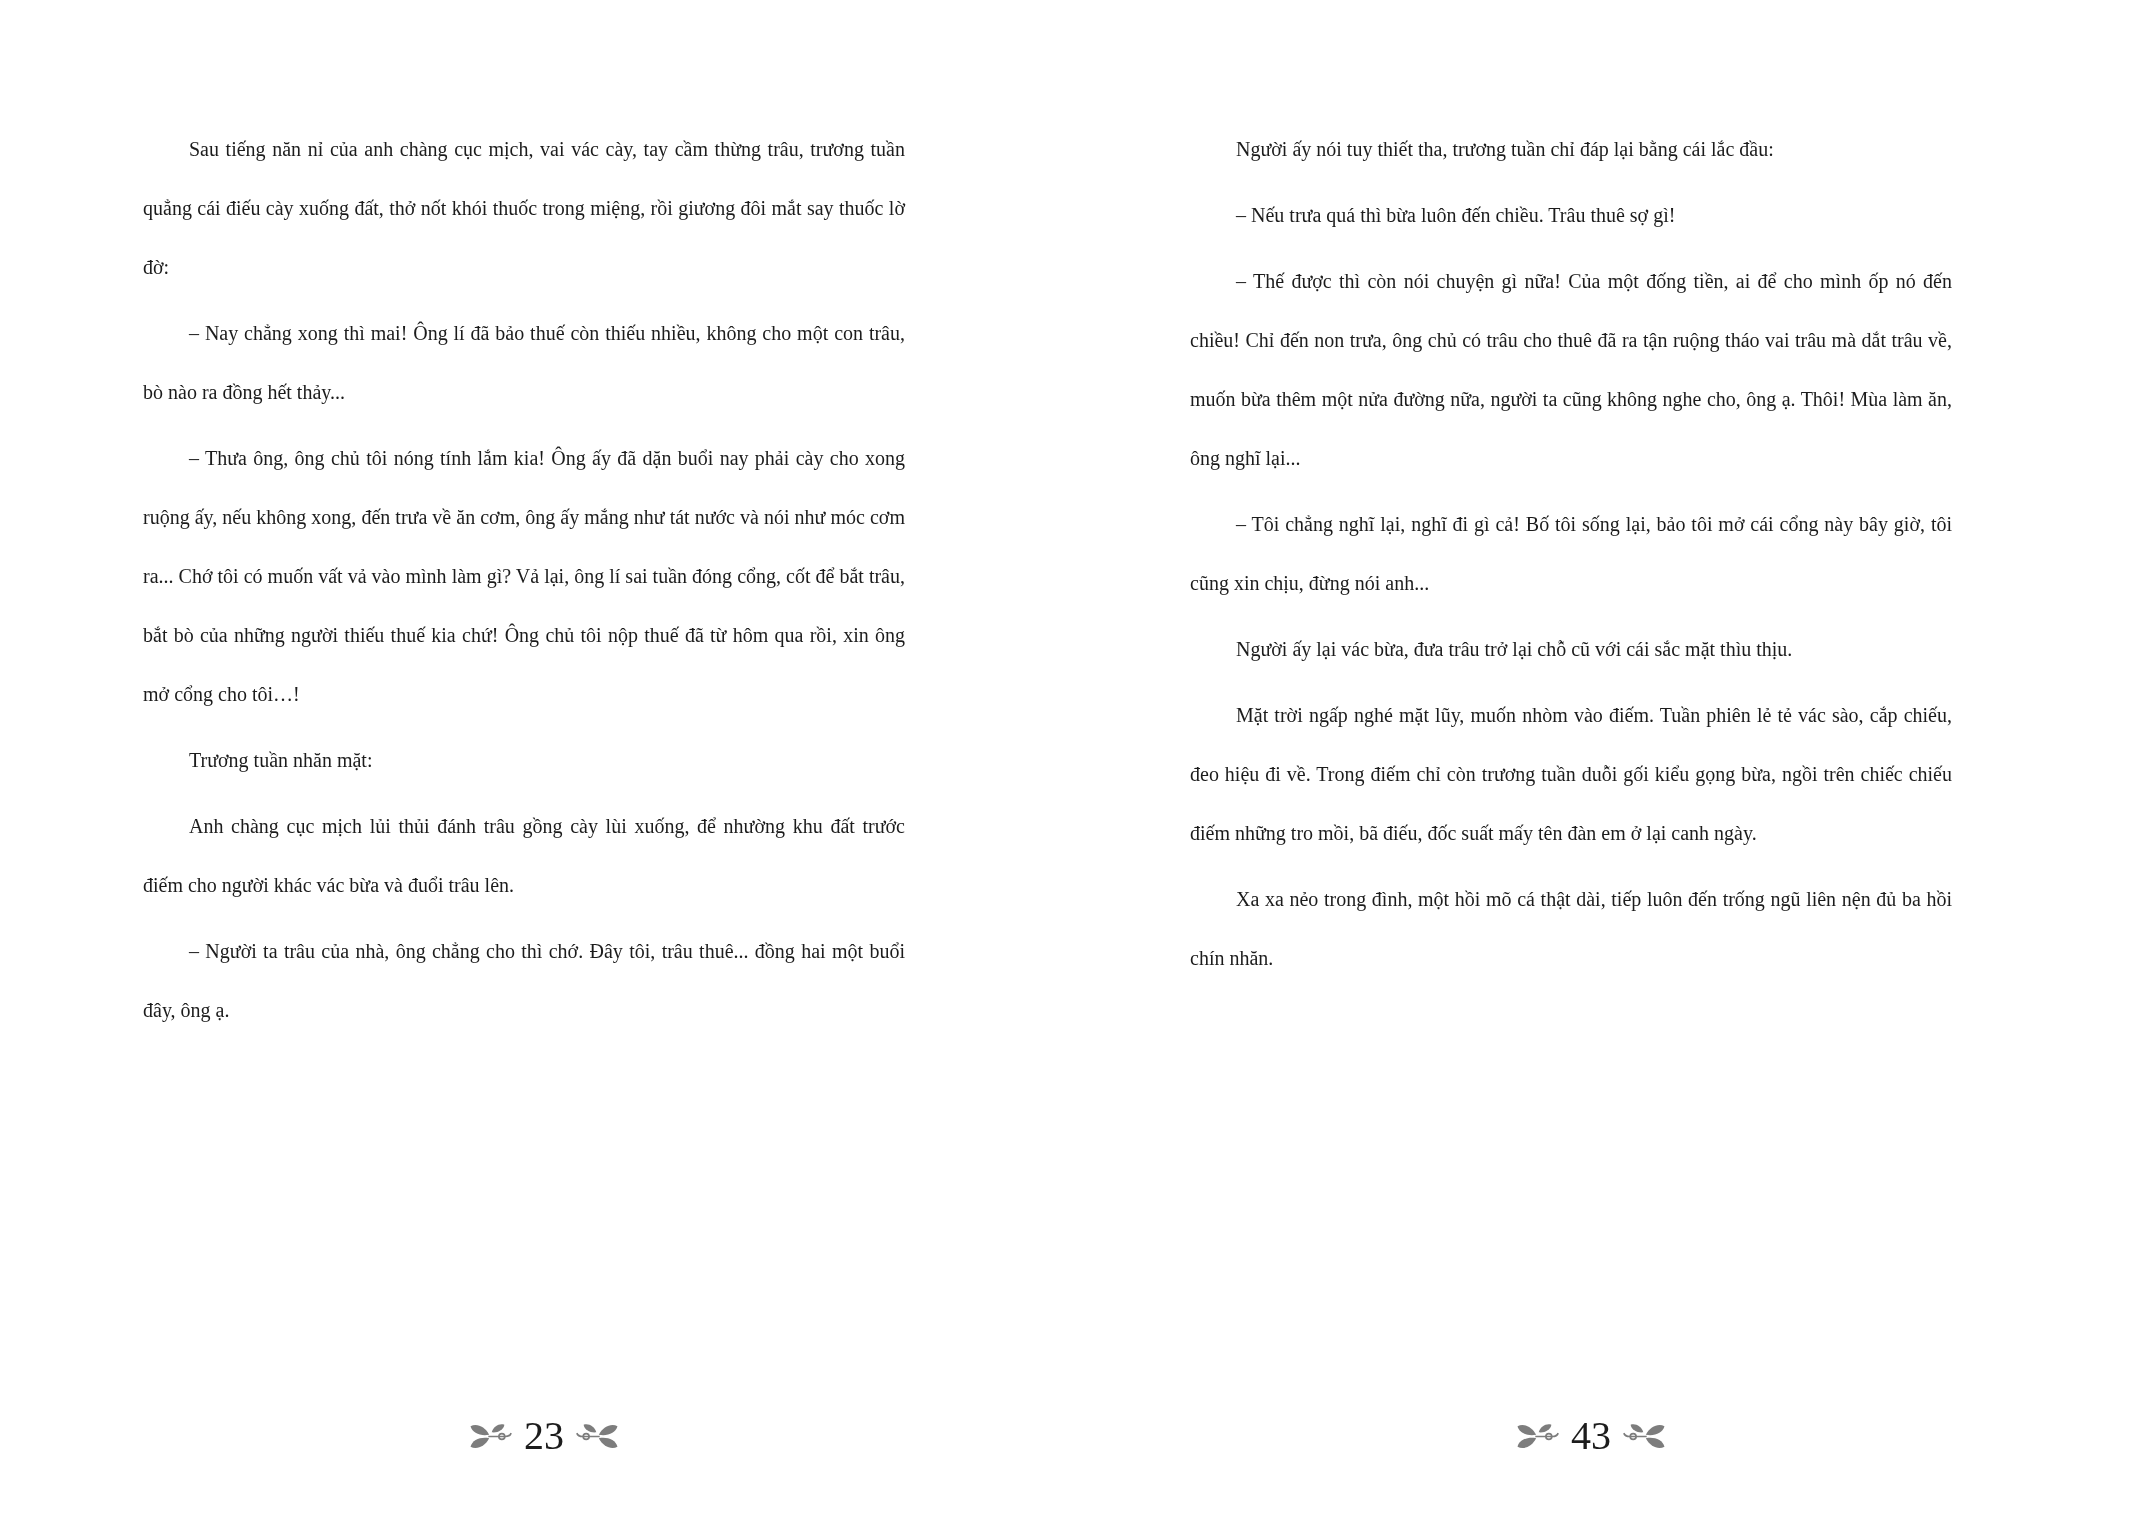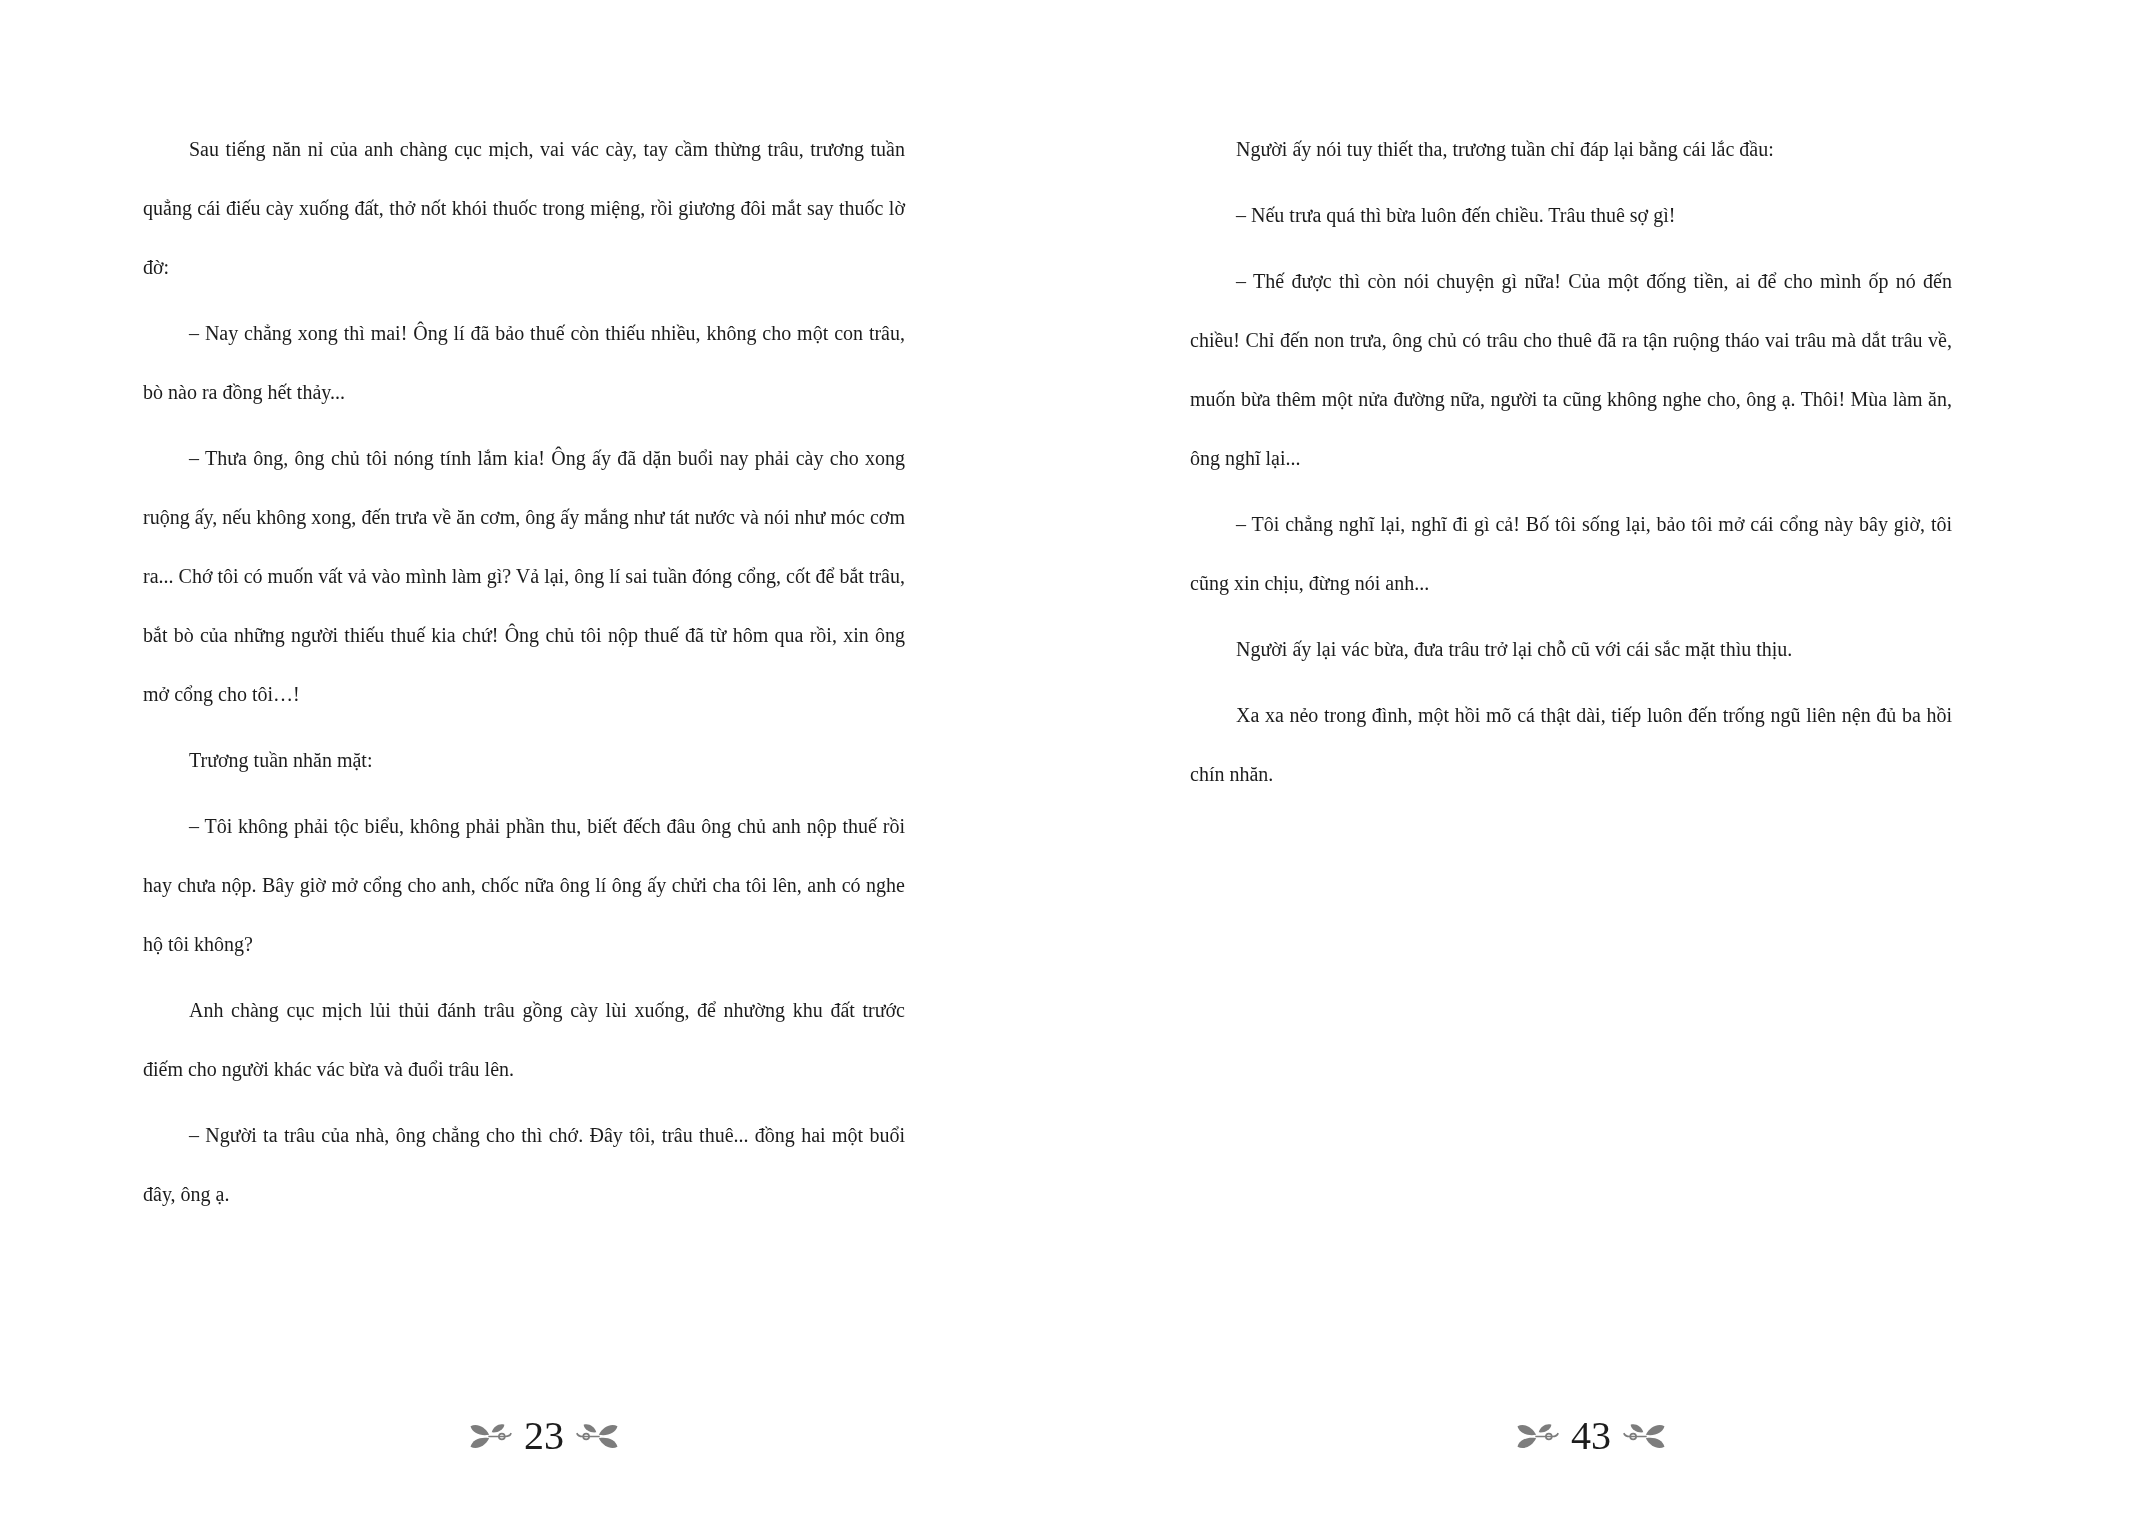--- a/index.html
+++ b/index.html
@@ -68,21 +68,20 @@
 </svg>
 
 <div class="spread">
 
   <section class="page page--left">
     <div class="text-block">
       <p>Sau tiếng năn nỉ của anh chàng cục mịch, vai vác cày, tay cầm thừng trâu, trương tuần quẳng cái điếu cày xuống đất, thở nốt khói thuốc trong miệng, rồi giương đôi mắt say thuốc lờ đờ:</p>
       <p>– Nay chẳng xong thì mai! Ông lí đã bảo thuế còn thiếu nhiều, không cho một con trâu, bò nào ra đồng hết thảy...</p>
       <p>– Thưa ông, ông chủ tôi nóng tính lắm kia! Ông ấy đã dặn buổi nay phải cày cho xong ruộng ấy, nếu không xong, đến trưa về ăn cơm, ông ấy mắng như tát nước và nói như móc cơm ra... Chớ tôi có muốn vất vả vào mình làm gì? Vả lại, ông lí sai tuần đóng cổng, cốt để bắt trâu, bắt bò của những người thiếu thuế kia chứ! Ông chủ tôi nộp thuế đã từ hôm qua rồi, xin ông mở cổng cho tôi…!</p>
       <p>Trương tuần nhăn mặt:</p>
-      <p>– Tôi không phải tộc biểu, không phải phần thu, biết đếch đâu ông chủ anh nộp thuế rồi hay chưa nộp. Bây giờ mở cổng cho anh, chốc nữa ông lí ông ấy chửi cha tôi lên, anh có nghe hộ tôi không?</p>
       <p>Anh chàng cục mịch lủi thủi đánh trâu gồng cày lùi xuống, để nhường khu đất trước điếm cho người khác vác bừa và đuổi trâu lên.</p>
       <p>– Người ta trâu của nhà, ông chẳng cho thì chớ. Đây tôi, trâu thuê... đồng hai một buổi đây, ông ạ.</p>
     </div>
     <footer class="page-footer">
       <span class="fleuron">
         <svg width="44" height="29">
             <use href="#fleuron"></use>
           </svg>
       </span>
       <span class="page-number">23</span>
@@ -94,20 +93,21 @@
     </footer>
   </section>
 
   <section class="page page--right">
     <div class="text-block">
       <p>Người ấy nói tuy thiết tha, trương tuần chỉ đáp lại bằng cái lắc đầu:</p>
       <p>– Nếu trưa quá thì bừa luôn đến chiều. Trâu thuê sợ gì!</p>
       <p>– Thế được thì còn nói chuyện gì nữa! Của một đống tiền, ai để cho mình ốp nó đến chiều! Chỉ đến non trưa, ông chủ có trâu cho thuê đã ra tận ruộng tháo vai trâu mà dắt trâu về, muốn bừa thêm một nửa đường nữa, người ta cũng không nghe cho, ông ạ. Thôi! Mùa làm ăn, ông nghĩ lại...</p>
       <p>– Tôi chẳng nghĩ lại, nghĩ đi gì cả! Bố tôi sống lại, bảo tôi mở cái cổng này bây giờ, tôi cũng xin chịu, đừng nói anh...</p>
       <p>Người ấy lại vác bừa, đưa trâu trở lại chỗ cũ với cái sắc mặt thìu thịu.</p>
+      <p>Mặt trời ngấp nghé mặt lũy, muốn nhòm vào điếm. Tuần phiên lẻ tẻ vác sào, cắp chiếu, đeo hiệu đi về. Trong điếm chỉ còn trương tuần duỗi gối kiểu gọng bừa, ngồi trên chiếc chiếu điếm những tro mồi, bã điếu, đốc suất mấy tên đàn em ở lại canh ngày.</p>
       <p>Xa xa nẻo trong đình, một hồi mõ cá thật dài, tiếp luôn đến trống ngũ liên nện đủ ba hồi chín nhăn.</p>
     </div>
     <footer class="page-footer">
       <span class="fleuron">
         <svg width="44" height="29">
             <use href="#fleuron"></use>
           </svg>
       </span>
       <span class="page-number">43</span>
       <span class="fleuron fleuron--flipped">

